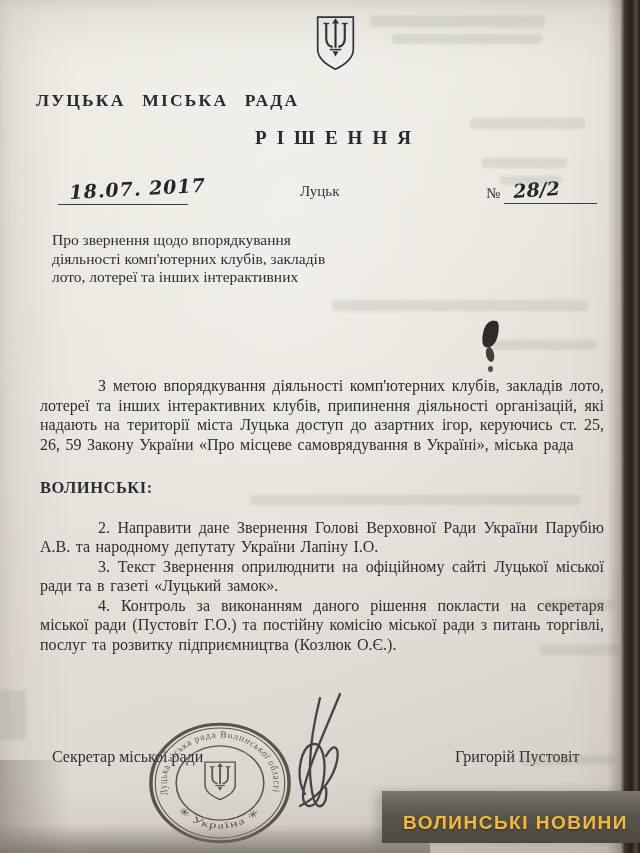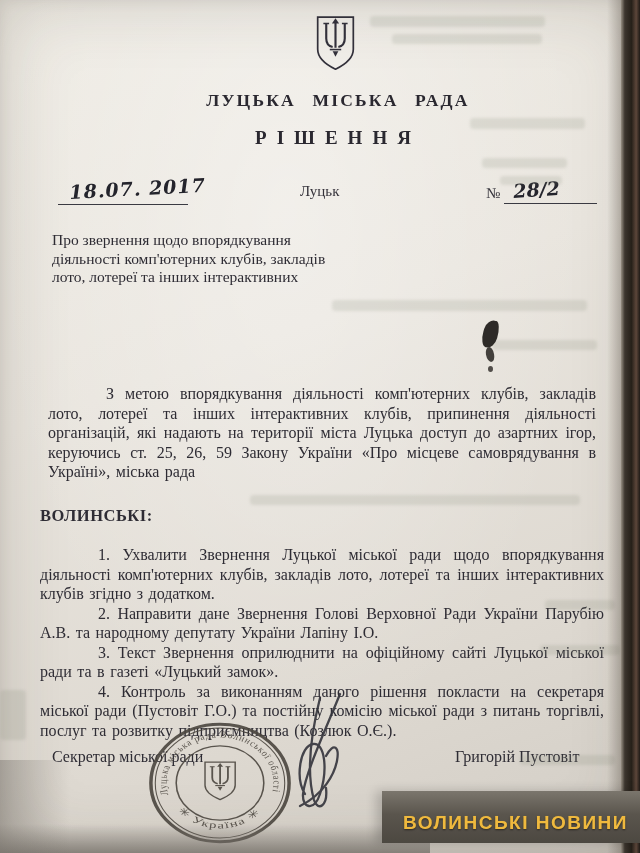--- a/index.html
+++ b/index.html
@@ -42,21 +42,21 @@
   .watermark-text{
     position:absolute; right:12px; bottom:9px;
     font-family:"Liberation Sans", sans-serif; font-weight:bold;
     font-size:19px; letter-spacing:1.5px; color:#efb93e;
     text-shadow:0 1px 2px rgba(0,0,0,.55), 0 0 1px rgba(255,210,90,.4);
     white-space:nowrap;
   }
   
   .emblem{ position:absolute; left:313px; top:15px; width:45px; height:57px; color:#32303a; }
   .org-name{
-    position:absolute; left:36px; top:90px; width:604px; text-align:center;
+    position:absolute; left:36px; top:90px; width:604px; 
     font-size:17.5px; font-weight:bold; letter-spacing:2.2px; word-spacing:10px;
     color:#2a2830;
   }
   .doc-type{
     position:absolute; left:36px; top:127px; width:604px; text-align:center;
     font-size:19px; font-weight:bold; letter-spacing:10px; color:#2a2830;
   }
   
   .handwritten{
     font-family:"DejaVu Serif", serif; font-style:italic; font-weight:bold;
@@ -85,21 +85,21 @@
   .blob1{ position:absolute; left:2px; top:2px; width:15px; height:28px; background:#1d1b18;
     border-radius:62% 38% 55% 45% / 40% 60% 45% 55%; transform:rotate(16deg); opacity:.92; }
   .blob2{ position:absolute; left:5px; top:29px; width:8px; height:15px; background:#262320;
     border-radius:50% 50% 45% 55%; transform:rotate(-10deg); opacity:.85; }
   .blob3{ position:absolute; left:7px; top:48px; width:5px; height:6px; background:#2a2724;
     border-radius:50%; opacity:.8; }
   
   .body-block{ position:absolute; left:40px; top:376px; width:564px;
     font-size:16px; line-height:19.5px; color:#2e2c34; text-align:justify;
     word-spacing:1.5px; }
-  .preamble{ margin:8px; text-indent:58px; }
+  .preamble{ margin:0; text-indent:58px; }
   .resolution-word{ margin:24px 0 20px 0; font-size:16.5px; font-weight:bold;
     letter-spacing:.5px; text-align:left; }
   .item{ margin:0; text-indent:58px; }
   
   .sig-title{ position:absolute; left:52px; top:748px; font-size:16px; color:#2e2c34; z-index:1; }
   .sig-name{ position:absolute; left:455px; top:748px; font-size:16px; color:#2e2c34; }
   
   .stamp{ position:absolute; left:147px; top:721px; z-index:3; color:#4b463f; opacity:.9; }
   .signature-svg{ position:absolute; left:268px; top:686px; z-index:4; }
   
@@ -149,21 +149,20 @@
 
     <div class="ink-blot">
       <span class="blob1"></span>
       <span class="blob2"></span>
       <span class="blob3"></span>
     </div>
 
     <div class="body-block">
       <p class="preamble">З метою впорядкування діяльності комп'ютерних клубів, закладів лото, лотереї та інших інтерактивних клубів, припинення діяльності організацій, які надають на території міста Луцька доступ до азартних ігор, керуючись ст. 25, 26, 59 Закону України «Про місцеве самоврядування в Україні», міська рада</p>
       <p class="resolution-word">ВОЛИНСЬКІ:</p>
-      <p class="item">1. Ухвалити Звернення Луцької міської ради щодо впорядкування діяльності комп'ютерних клубів, закладів лото, лотереї та інших інтерактивних клубів згідно з додатком.</p>
       <p class="item">2. Направити дане Звернення Голові Верховної Ради України Парубію А.В. та народному депутату України Лапіну І.О.</p>
       <p class="item">3. Текст Звернення оприлюднити на офіційному сайті Луцької міської ради та в газеті «Луцький замок».</p>
       <p class="item">4. Контроль за виконанням даного рішення покласти на секретаря міської ради (Пустовіт Г.О.) та постійну комісію міської ради з питань торгівлі, послуг та розвитку підприємництва (Козлюк О.Є.).</p>
     </div>
 
     <div class="sig-title">Секретар міської ради</div>
     <div class="sig-name">Григорій Пустовіт</div>
 
     <svg class="stamp" width="146" height="124" viewBox="0 0 150 150" preserveAspectRatio="none">
       <circle cx="75" cy="75" r="71" fill="none" stroke="currentColor" stroke-width="3.6"></circle>

